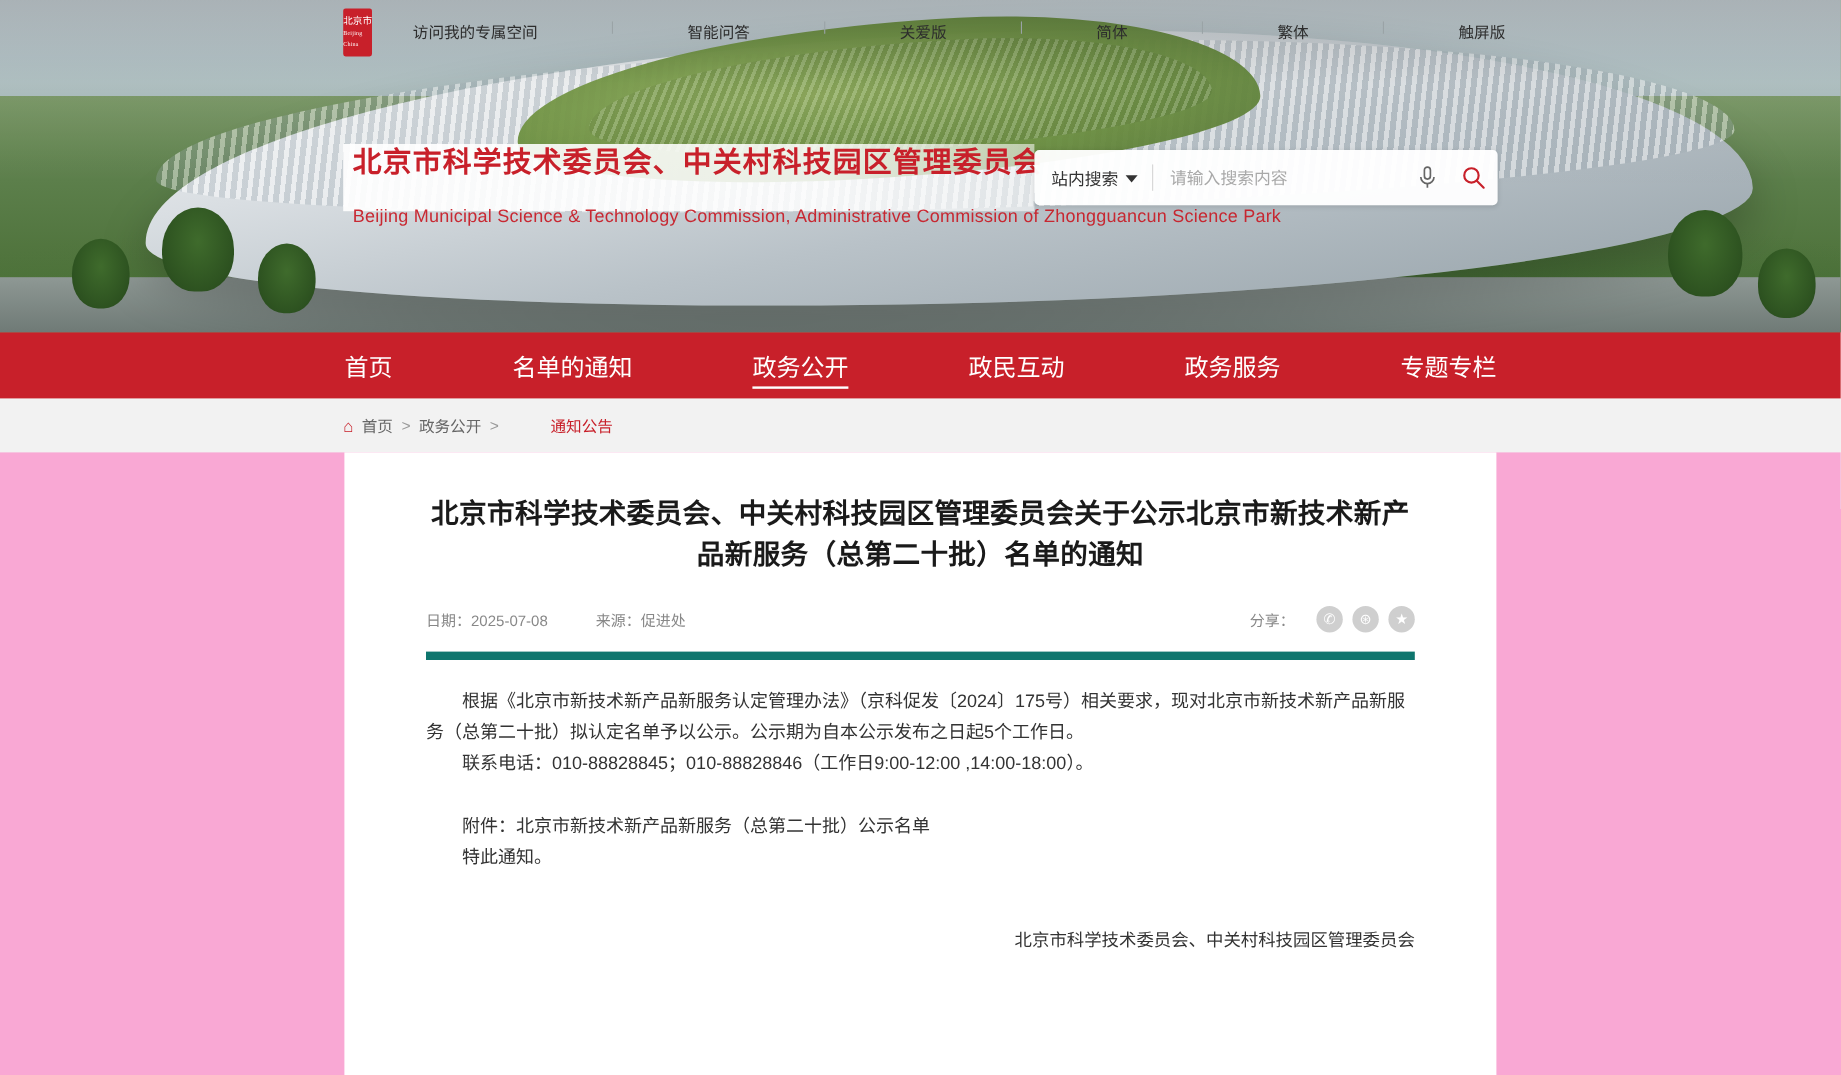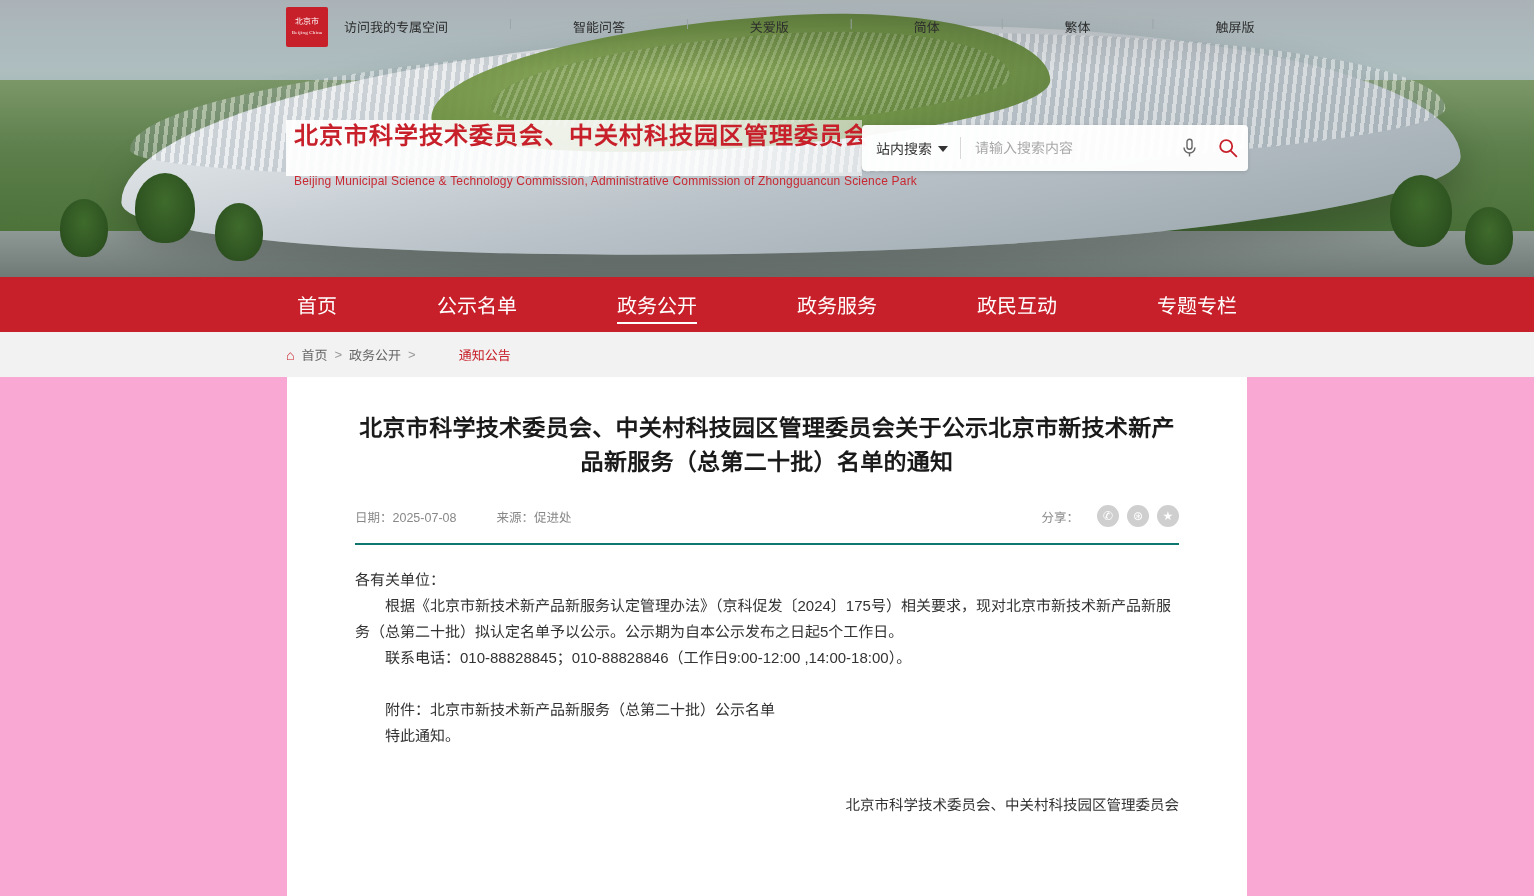--- a/index.html
+++ b/index.html
@@ -81,21 +81,21 @@
   .topbar {
     position: absolute; left: 0; top: 0; width: 100%; height: 52px;
     display: flex; align-items: center;
     padding-left: 286px;
     font-size: 13px;
     color: #2b2b2b;
     z-index: 6;
   }
   .seal {
     position: absolute; left: 286px; top: 7px;
-    width: 42px; height: 40px;
+    width: 24px; height: 40px;
     background: #c8202a;
     color: #fff;
     font-size: 8px;
     line-height: 9px;
     font-family: "Liberation Serif", serif;
     display: flex; flex-direction: column; align-items: center; justify-content: center;
     letter-spacing: 0px;
     border-radius: 2px;
   }
   .seal span { display: block; }
@@ -113,21 +113,21 @@
     z-index: 5;
     padding-left: 8px;
   }
   .site-title .cn {
     font-size: 24px; font-weight: bold; color: #c8202a;
     letter-spacing: 1px; line-height: 32px;
     font-family: "Liberation Sans", sans-serif;
     white-space: nowrap;
   }
   .site-title .en {
-    font-size: 12px; color: #c8202a; letter-spacing: .2px;
+    font-size: 15px; color: #c8202a; letter-spacing: .2px;
     line-height: 14px; white-space: nowrap; opacity: .95; margin-top: 22px;
   }
 
   
   .searchbox {
     position: absolute; left: 862px; top: 125px;
     width: 386px; height: 46px;
     background: rgba(255,255,255,0.96);
     border-radius: 4px;
     display: flex; align-items: center;
@@ -203,21 +203,21 @@
     color: #1a1a1a; text-align: center;
     font-weight: bold;
     font-family: "Liberation Sans", sans-serif;
     letter-spacing: .3px;
   }
   .meta {
     margin-top: 26px;
     display: flex; align-items: center;
     font-size: 12.5px; color: #888;
     padding-bottom: 16px;
-    border-bottom: 2px solid #0f766e;
+    border-bottom: 7px solid #0f766e;
   }
   .meta .date { margin-right: 40px; }
   .meta .spacer { flex: 1; }
   .share-label { margin-right: 10px; color: #888; }
   .share-ic {
     width: 22px; height: 22px; border-radius: 50%;
     background: #cfcfcf; color: #fff;
     display: inline-flex; align-items: center; justify-content: center;
     font-size: 12px; margin-left: 8px; cursor: pointer;
   }
@@ -299,24 +299,24 @@
       <svg width="20" height="20" viewBox="0 0 20 20" fill="none" stroke="#c8202a" stroke-width="1.8">
         <circle cx="8.2" cy="8.2" r="6"></circle>
         <line x1="12.6" y1="12.6" x2="18.4" y2="18.4" stroke-linecap="round"></line>
       </svg>
     </div>
   </div>
 </div>
 
 <nav class="mainnav">
   <a href="#">首页</a>
-  <a href="#">公示名单</a>
+  <a href="#">名单的通知</a>
   <a href="#" class="active">政务公开</a>
+  <a href="#">政民互动</a>
   <a href="#">政务服务</a>
-  <a href="#">政民互动</a>
   <a href="#">专题专栏</a>
 </nav>
 
 <div class="crumbbar">
   <span class="home-ic">⌂</span>
   <a href="#">首页</a>
   <span class="gt">&gt;</span>
   <a href="#">政务公开</a>
   <span class="gt">&gt;</span>
   <a href="#" class="cur">通知公告</a>
@@ -334,21 +334,20 @@
         <span>来源：</span><span>促进处</span>
       </span>
       <span class="spacer"></span>
       <span class="share-label">分享：</span>
       <span class="share-ic">✆</span>
       <span class="share-ic">⊛</span>
       <span class="share-ic">★</span>
     </div>
 
     <div class="body">
-      <p>各有关单位：</p>
       <p class="indent">根据《北京市新技术新产品新服务认定管理办法》（京科促发〔2024〕175号）相关要求，现对北京市新技术新产品新服务（总第二十批）拟认定名单予以公示。公示期为自本公示发布之日起5个工作日。</p>
       <p class="indent">联系电话：010-88828845；010-88828846（工作日9:00-12:00 ,14:00-18:00）。</p>
       <p class="indent gap">附件：北京市新技术新产品新服务（总第二十批）公示名单</p>
       <p class="indent">特此通知。</p>
     </div>
 
     <div class="sign">
       <div>北京市科学技术委员会、中关村科技园区管理委员会</div>
 
     </div>

